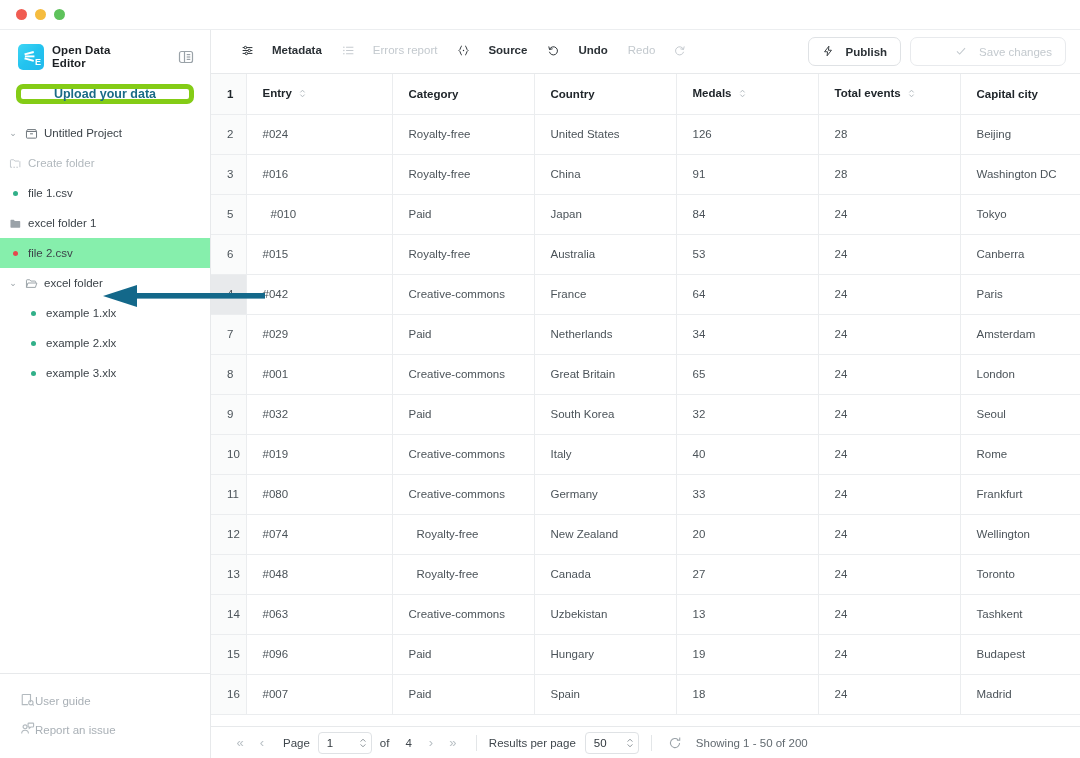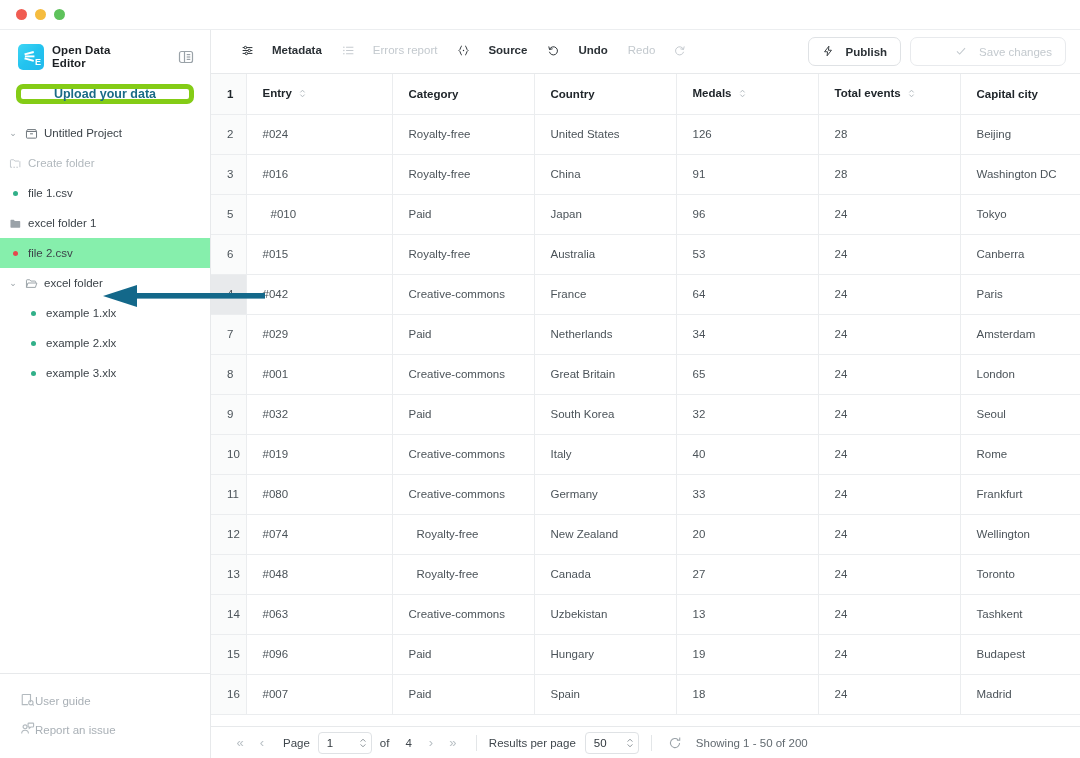--- a/index.html
+++ b/index.html
@@ -523,21 +523,21 @@
                 <td>China</td>
                 <td>91</td>
                 <td>28</td>
                 <td>Washington DC</td>
               </tr>
               <tr>
                 <td class="numcell">5</td>
                 <td class="indent">#010</td>
                 <td>Paid</td>
                 <td>Japan</td>
-                <td>96</td>
+                <td>84</td>
                 <td>24</td>
                 <td>Tokyo</td>
               </tr>
               <tr>
                 <td class="numcell">6</td>
                 <td>#015</td>
                 <td>Royalty-free</td>
                 <td>Australia</td>
                 <td>53</td>
                 <td>24</td>

